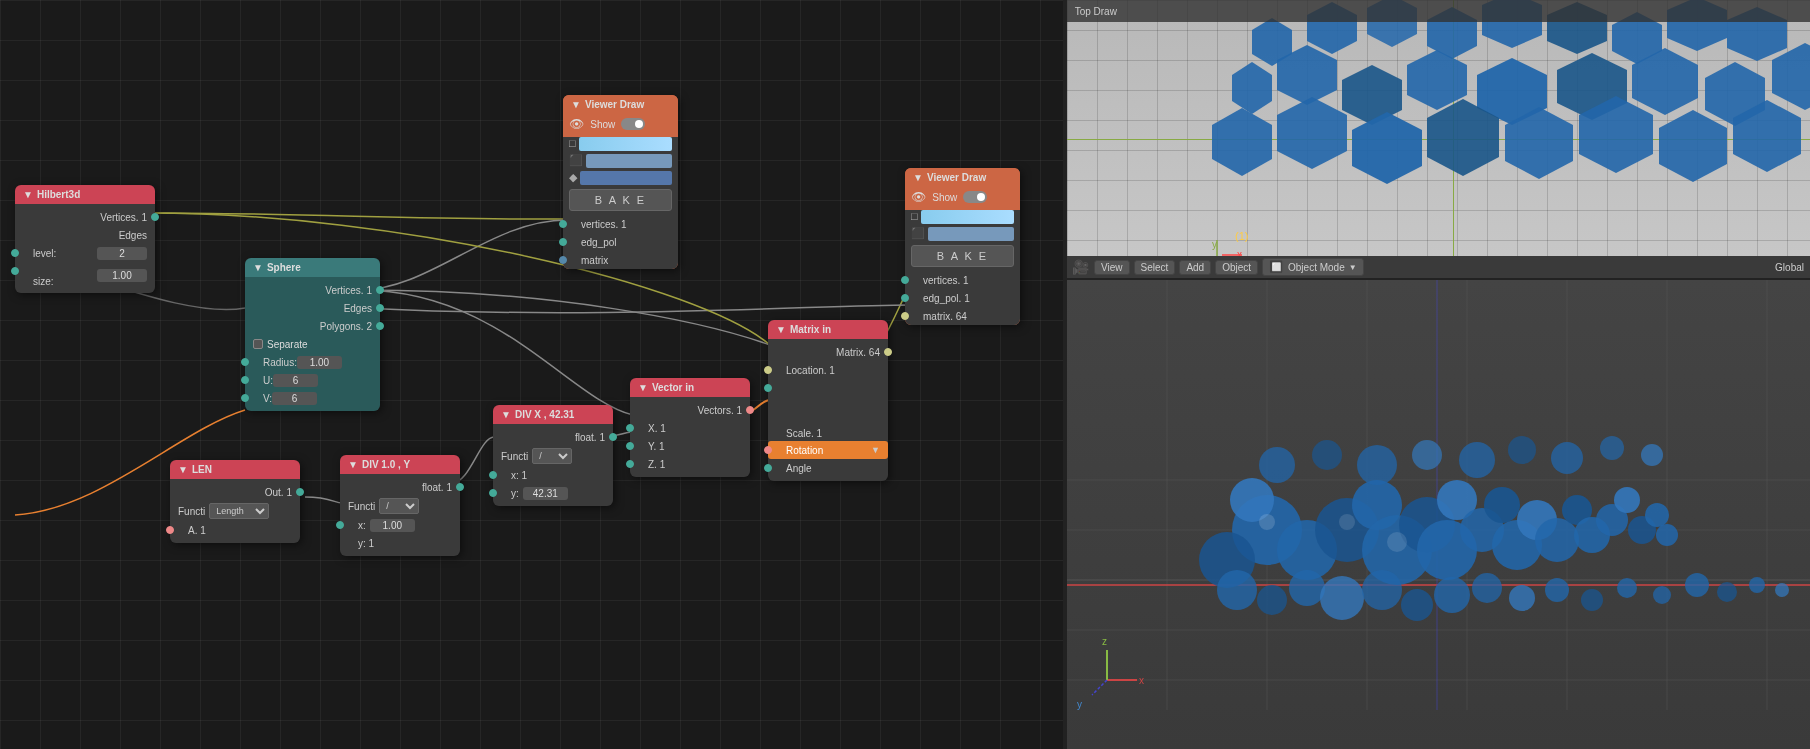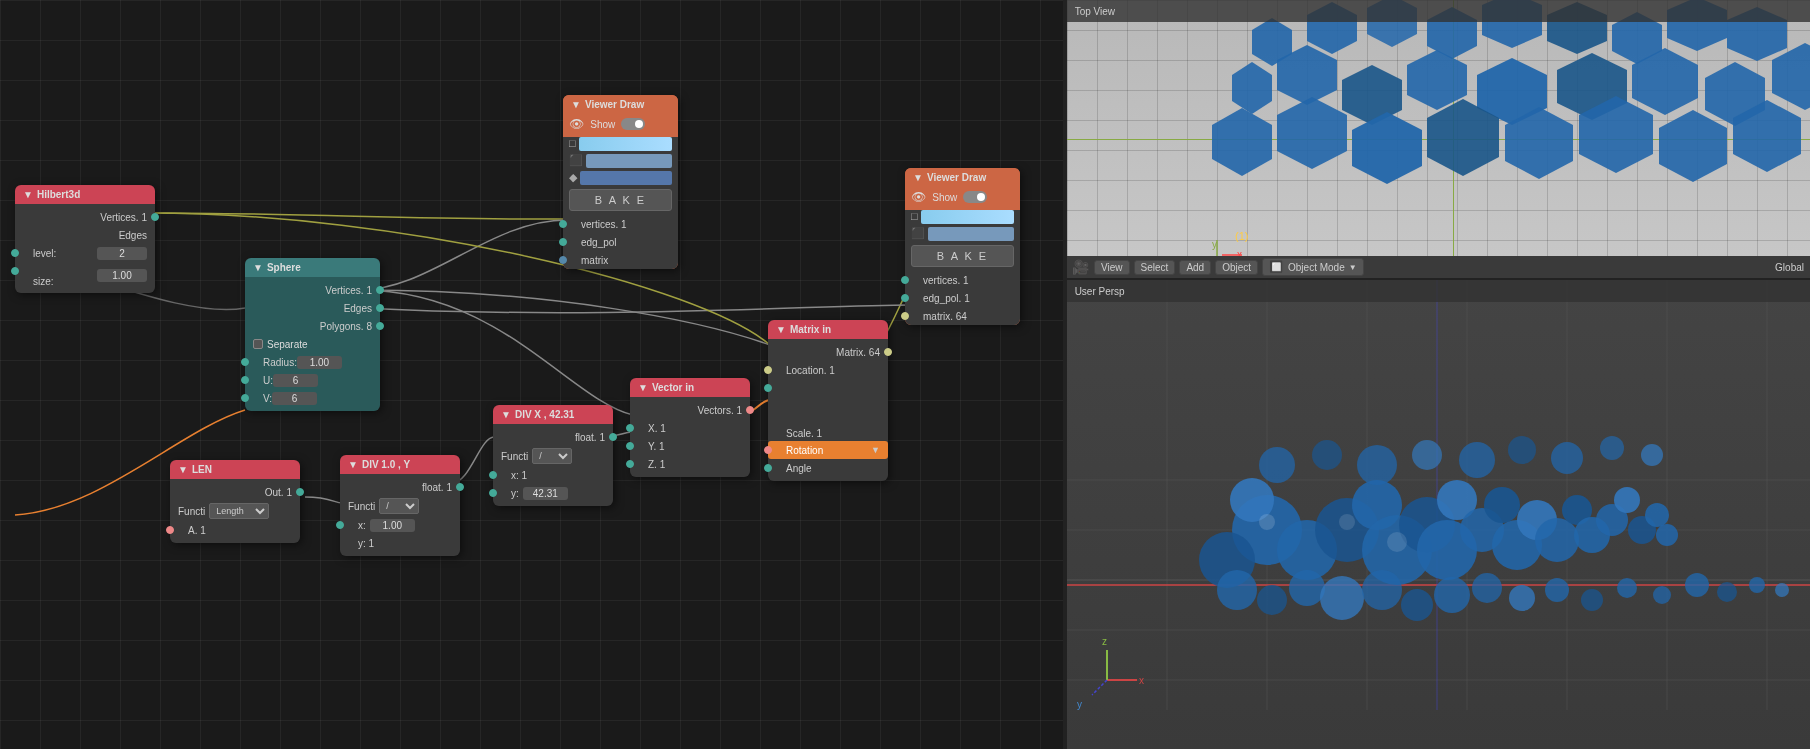--- a/index.html
+++ b/index.html
@@ -431,21 +431,21 @@
         <div class="node-body" style="background:#2a5a5a;">
           <div class="node-row">
             <span class="node-label">Vertices. 1</span>
             <span class="socket socket-right socket-green" style="top:5px;"></span>
           </div>
           <div class="node-row">
             <span class="node-label">Edges</span>
             <span class="socket socket-right socket-green" style="top:5px;"></span>
           </div>
           <div class="node-row">
-            <span class="node-label">Polygons. 8</span>
+            <span class="node-label">Polygons. 2</span>
             <span class="socket socket-right socket-green" style="top:5px;"></span>
           </div>
           <div class="node-row">
             <div class="checkbox-square"></div>
             <span>Separate</span>
           </div>
           <div class="node-row">
             <span class="socket socket-left socket-green" style="top:5px;"></span>
             <span style="padding-left:10px; color:#ccc;">Radius:</span>
             <input class="node-input" value="1.00" style="width: 45px;">
@@ -673,21 +673,21 @@
     </div>
 
   </div>
 
   <div class="panel-separator"></div>
 
   <div class="viewport-panel">
 
     <div class="viewport-top">
       <div class="viewport-header">
-        <span>Top View</span>
+        <span>Top Draw</span>
       </div>
 
       <div class="scene-top">
         <div class="grid-top"></div>
 
         <div class="axis-line-h" style="top:50%;"></div>
         <div class="axis-line-v" style="left:52%;"></div>
 
         <svg width="100%" height="100%" style="position:absolute;top:0;left:0;">
 
@@ -738,23 +738,20 @@
         <div class="toolbar-dropdown">
           <span style="font-size:12px;">🔲</span>
           <span>Object Mode</span>
           <span class="dropdown-arrow">▼</span>
         </div>
         <span style="margin-left:auto; font-size:10px;">Global</span>
       </div>
     </div>
 
     <div class="viewport-bottom">
-      <div class="viewport-header">
-        <span>User Persp</span>
-      </div>
 
       <div class="scene-bottom">
 
         <svg width="100%" height="100%" style="position:absolute;top:0;left:0;">
 
           <line x1="0" y1="300" x2="745" y2="300" stroke="#555" stroke-width="1"></line>
           <line x1="0" y1="250" x2="745" y2="250" stroke="#555" stroke-width="0.5"></line>
           <line x1="0" y1="200" x2="745" y2="200" stroke="#555" stroke-width="0.5"></line>
           <line x1="0" y1="350" x2="745" y2="350" stroke="#555" stroke-width="0.5"></line>
           <line x1="0" y1="400" x2="745" y2="400" stroke="#555" stroke-width="0.5"></line>

